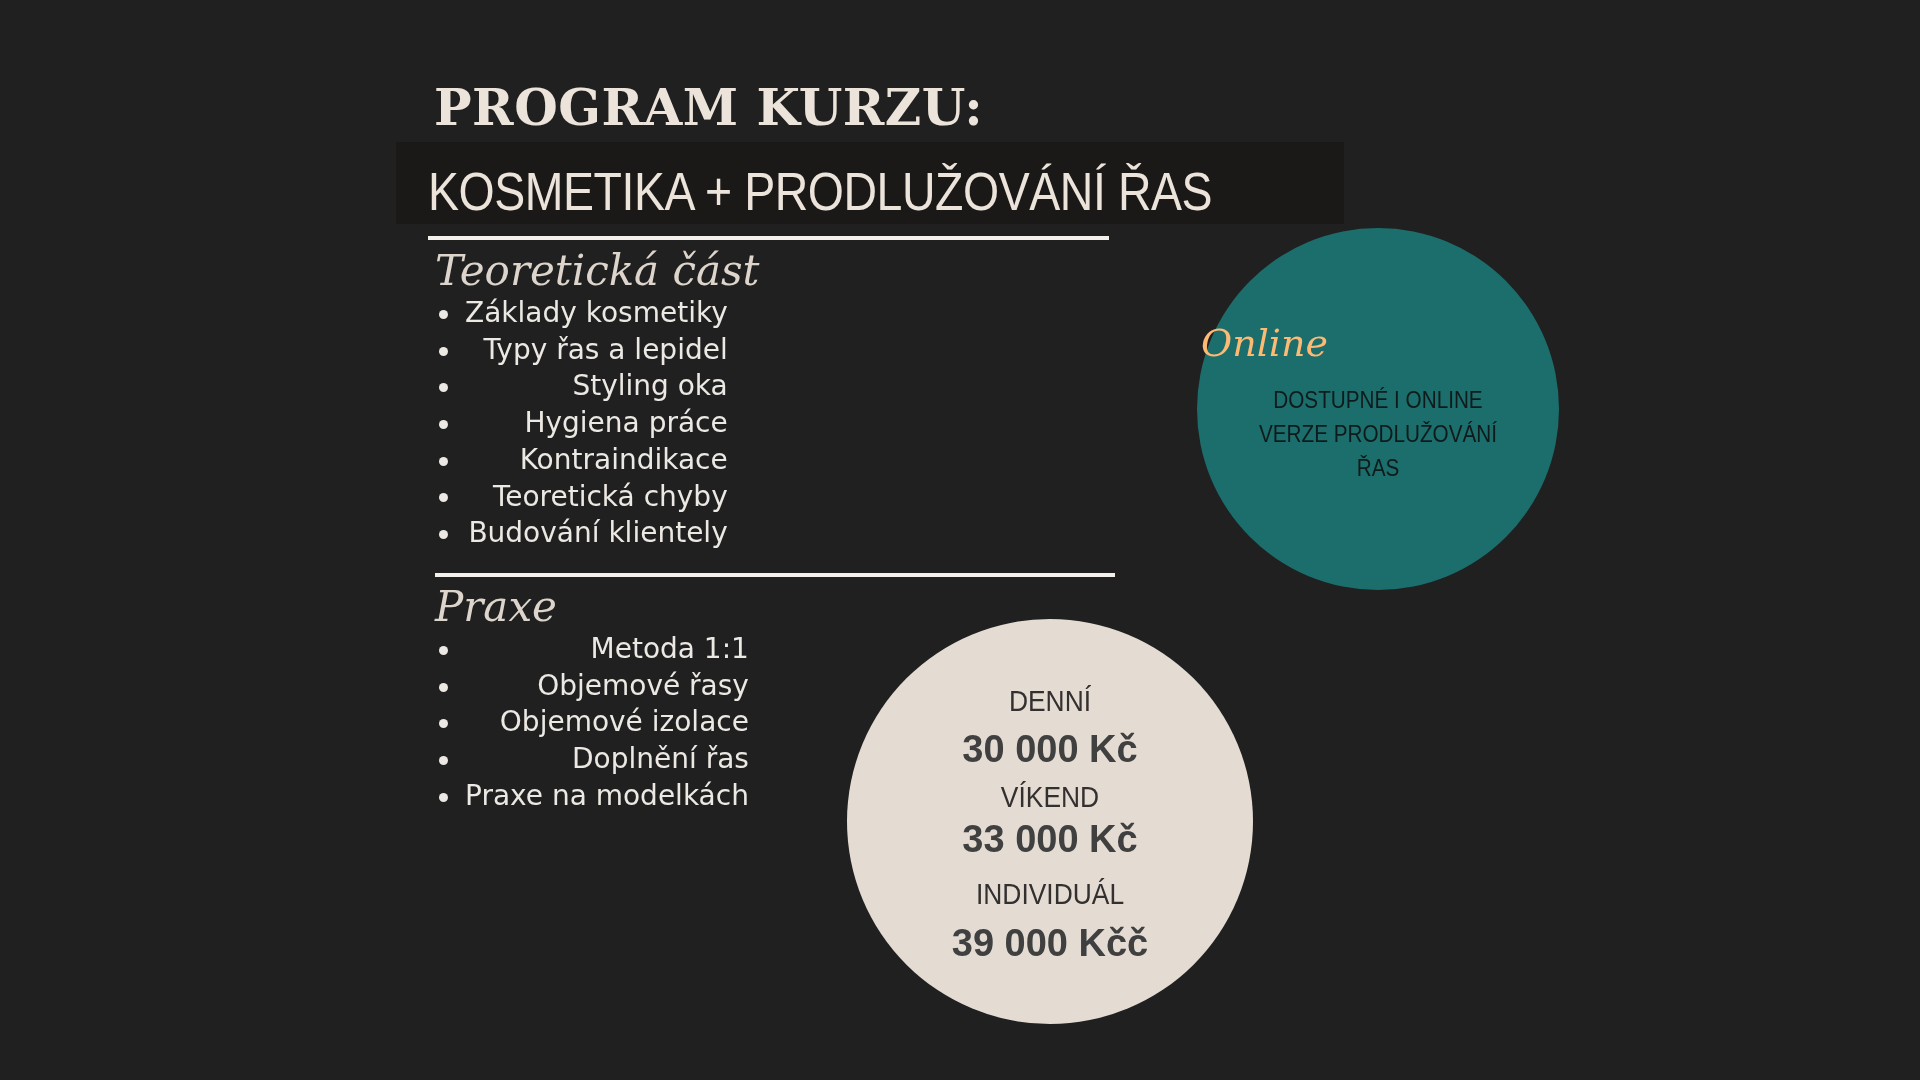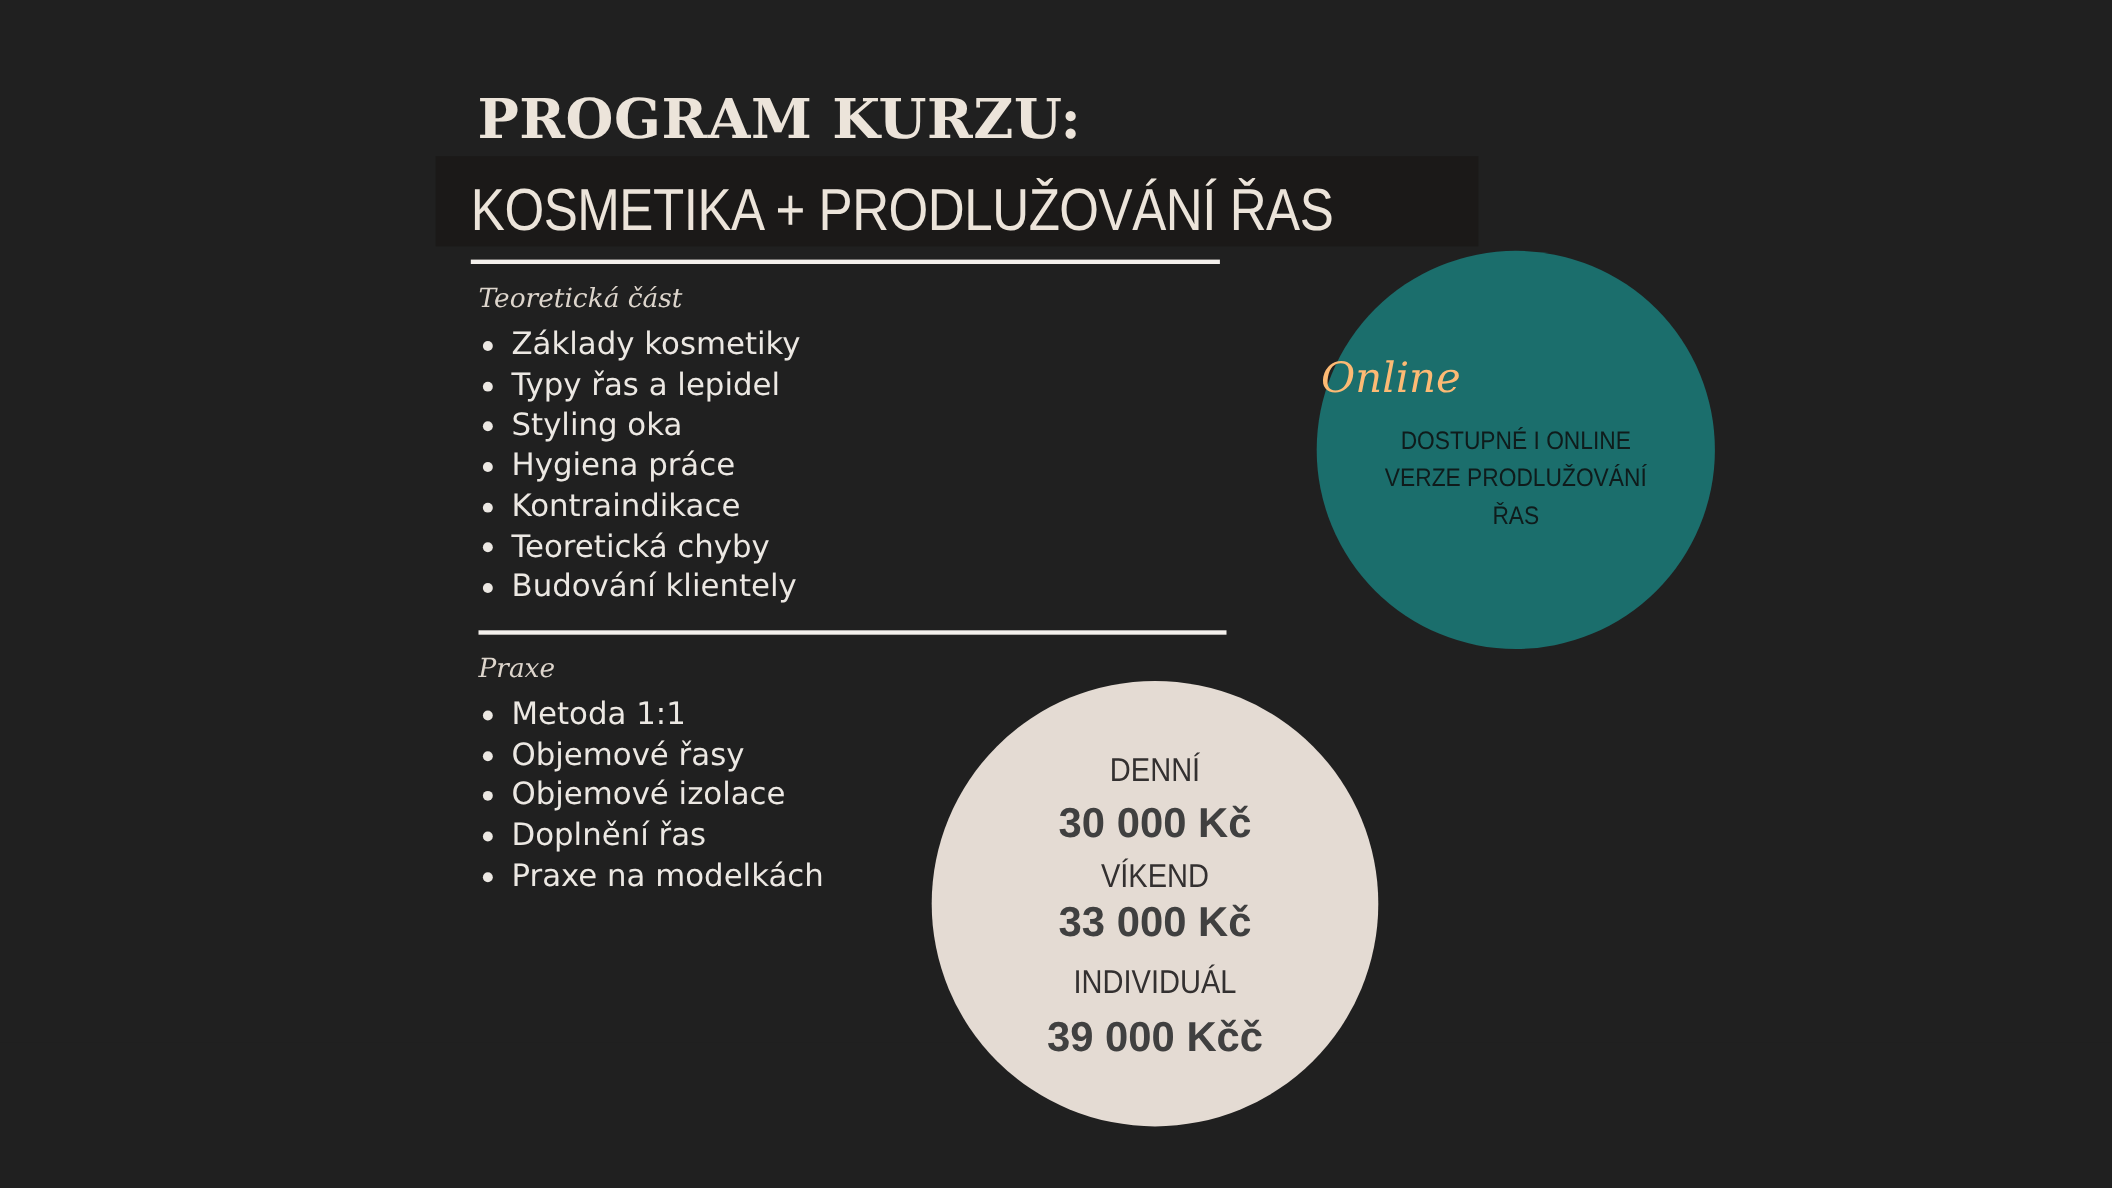--- a/index.html
+++ b/index.html
@@ -56,21 +56,21 @@
       height: 4px;
       background: #f4f0ec;
     }
     .rule-1 { left: 428px; top: 236px; width: 681px; }
     .rule-2 { left: 435px; top: 573px; width: 680px; }
 
     .section-heading {
       position: absolute;
       font-family: "DejaVu Serif", serif;
       font-style: italic;
-      font-size: 24px;
+      font-size: 42px;
       color: #ddd5cc;
       line-height: 44px;
       white-space: nowrap;
       margin: 0;
       font-weight: normal;
     }
     .heading-theory { left: 435px; top: 249px; }
     .heading-practice { left: 435px; top: 585px; }
 
     .bullet-list {
@@ -82,20 +82,21 @@
       font-size: 28px;
       color: #ece8e3;
       line-height: 36.7px;
     }
     .list-theory { left: 436px; top: 295px; }
     .list-practice { left: 436px; top: 631px; }
     .bullet-list li {
       white-space: nowrap;
       display: flex;
       align-items: center;
+      justify-content: space-between;
     }
     .bullet-dot {
       display: inline-block;
       width: 9px;
       height: 9px;
       border-radius: 50%;
       background: #ece8e3;
       margin-right: 17px;
       margin-left: 3px;
       position: relative;

